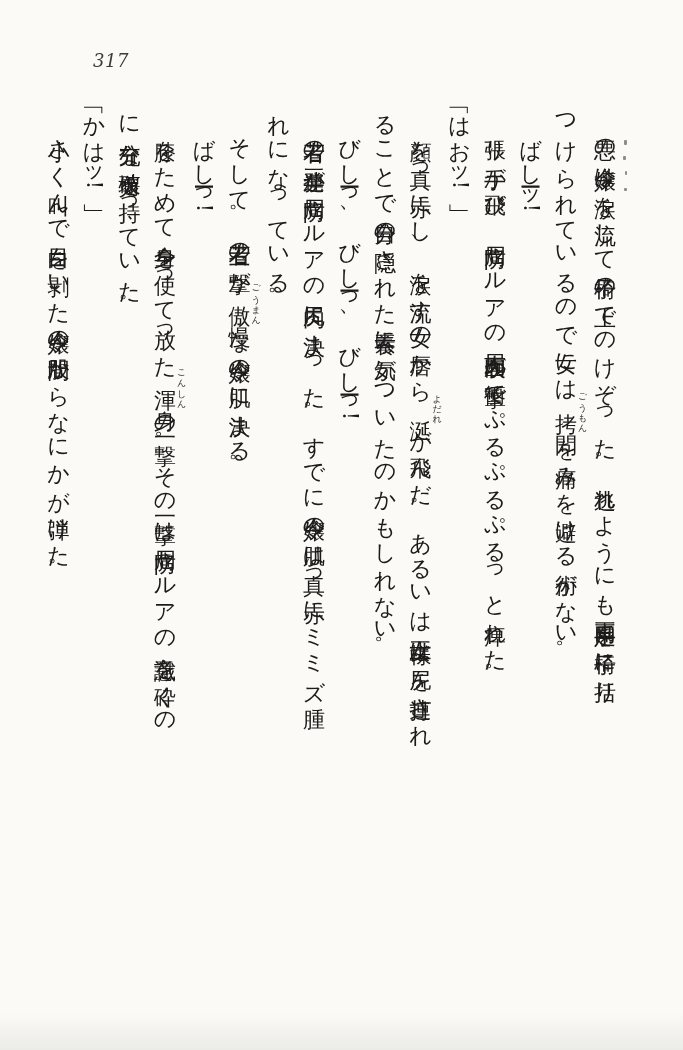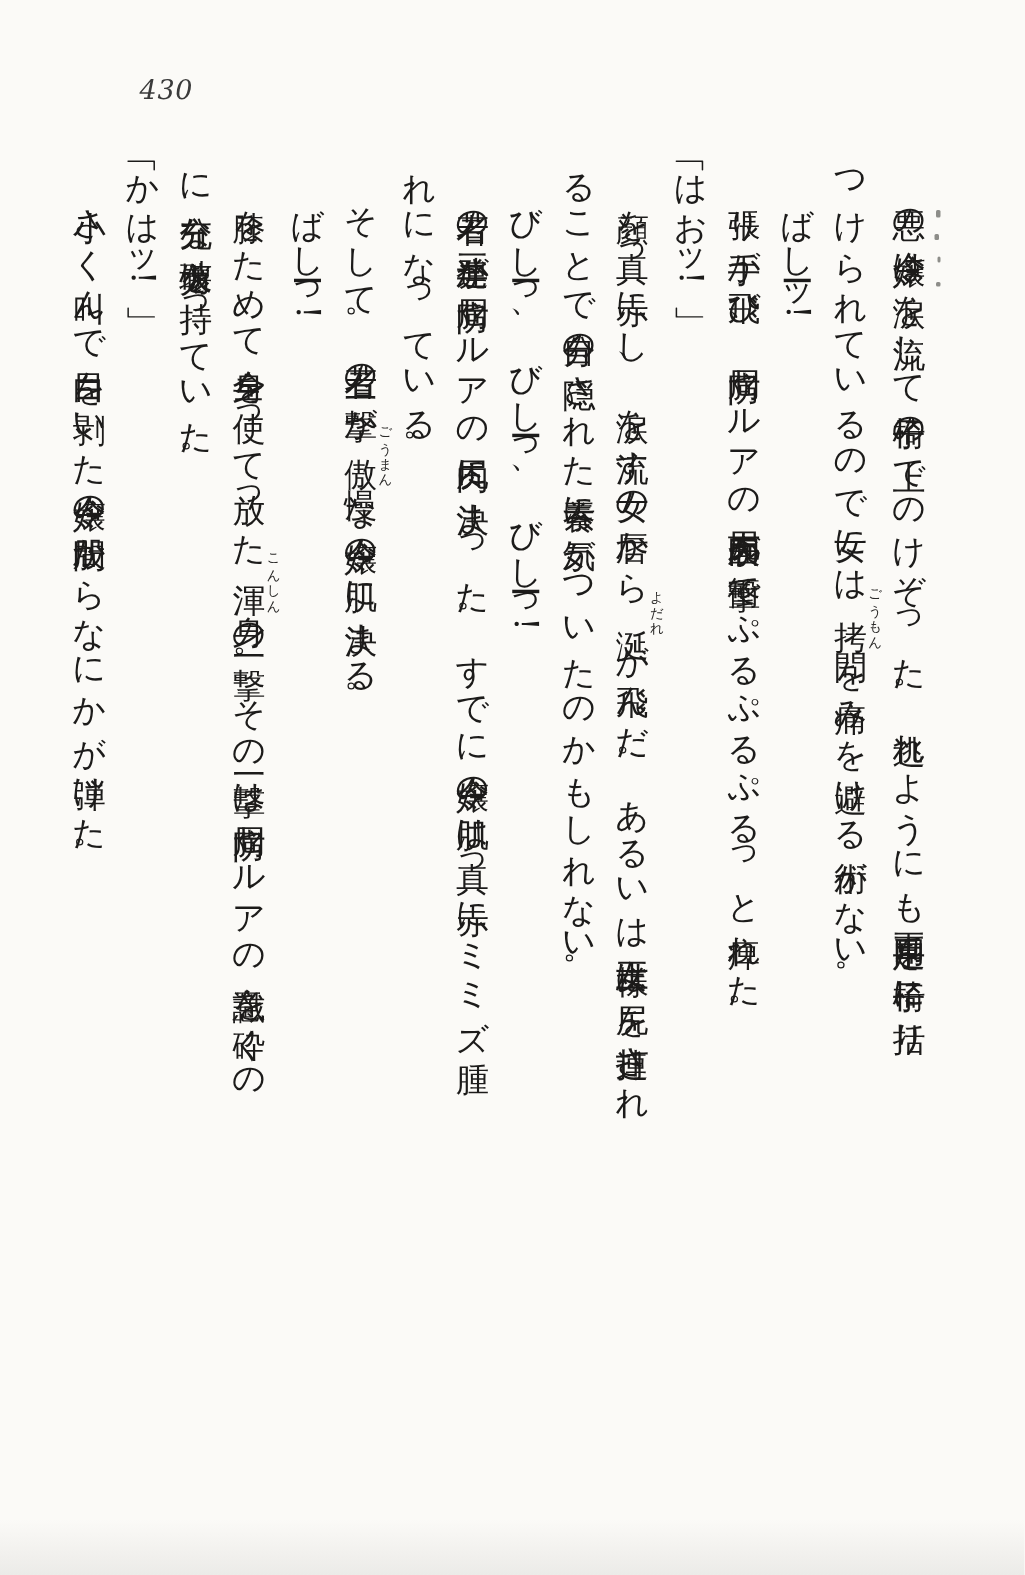--- a/index.html
+++ b/index.html
@@ -59,21 +59,21 @@
     position: absolute;
     background: #8d8d89;
     border-radius: 1px;
   }
 </style>
 </head>
 <body>
 
 <div class="page">
 
-  <div class="page-number">430</div>
+  <div class="page-number">317</div>
 
   <div class="text-block">
       <p class="indent">悪の令嬢は涙を流して椅子の上でのけぞった。逃れようにも両手両足を椅子に括り</p>
       <p>つけられているので女には<ruby>拷問<rt>ごうもん</rt></ruby>を痛みを避ける術がない。</p>
       <p class="indent">ばしーッ!</p>
       <p class="indent">張り手が飛び、周防セルアの尻肉表面が衝撃でぷるぷるぷるっと痺れた。</p>
       <p>「はおッ!」</p>
       <p class="indent">顔を真っ赤にし、涙を流す女の唇から<ruby>涎<rt>よだれ</rt></ruby>が飛んだ。あるいは女王様は尻を連打され</p>
       <p>ることで自分の隠された素養に気がついたのかもしれない。</p>
       <p class="indent">びしーっ、びしーっ、びしーっ!</p>

